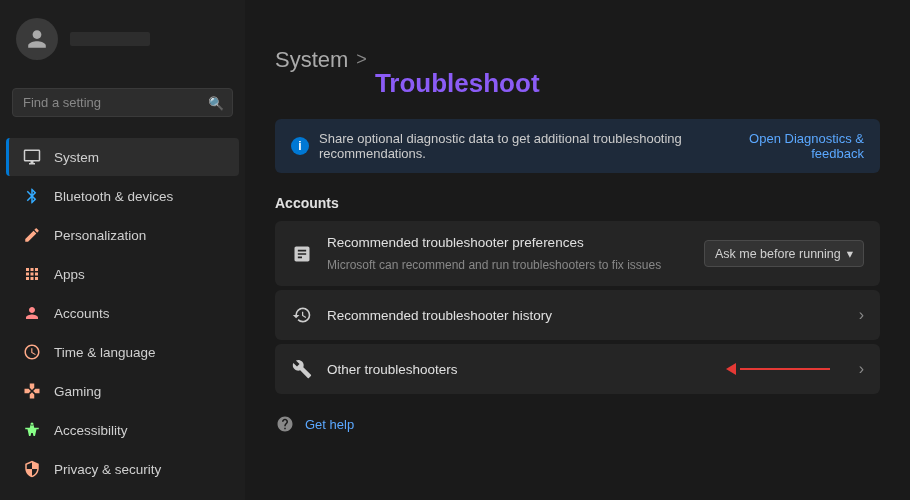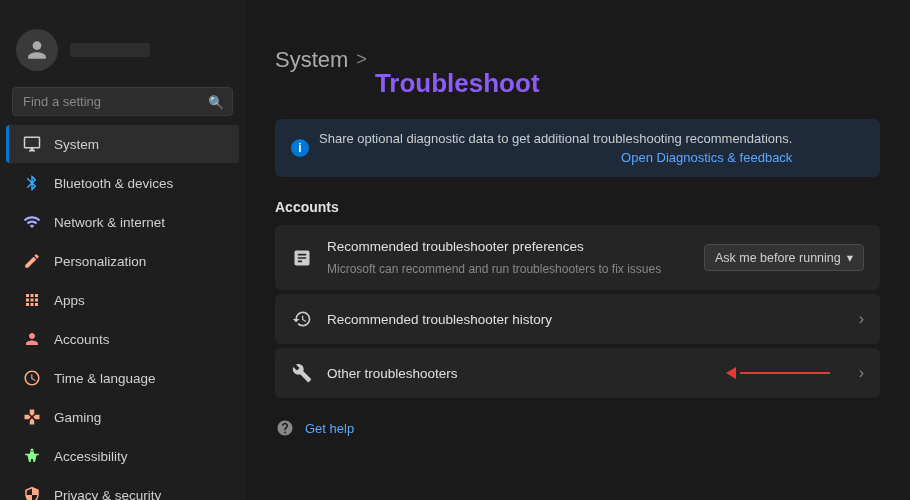--- a/index.html
+++ b/index.html
@@ -14,23 +14,24 @@
       overflow: hidden;
     }
 
     
     .sidebar {
       width: 245px;
       min-width: 245px;
       background: #1e1e1e;
       display: flex;
       flex-direction: column;
-      padding-top: 21px;
+      padding-top: 10px;
       height: 500px;
       overflow: hidden;
+      gap: 12px;
     }
 
     .profile-section {
       display: flex;
       align-items: center;
       padding: 8px 16px 12px 16px;
       gap: 12px;
     }
 
     .avatar {
@@ -162,21 +163,20 @@
       align-items: center;
       justify-content: center;
       color: white;
       font-size: 12px;
       font-weight: 700;
       flex-shrink: 0;
     }
 
     .info-content {
       display: flex;
-      flex-direction: column;
       gap: 4px;
     }
 
     .info-text { font-size: 13px; color: #ccc; }
 
     .info-link {
       font-size: 13px;
       color: #5ba8ff;
       cursor: pointer;
       text-decoration: none;
@@ -336,28 +336,20 @@
         </div>
       <span>System</span>
     </div>
       <div class="nav-item">
       <div class="nav-icon">
           <svg width="18" height="18" viewBox="0 0 24 24" fill="#3af">
             <path d="M17.71 7.71L12 2h-1v7.59L6.41 5 5 6.41 10.59 12 5 17.59 6.41 19 11 14.41V22h1l5.71-5.71-4.3-4.29 4.3-4.29zM13 5.83l1.88 1.88L13 9.59V5.83zm1.88 10.46L13 18.17v-3.76l1.88 1.88z"></path>
           </svg>
         </div>
       <span>Bluetooth &amp; devices</span>
-    </div>
-      <div class="nav-item">
-      <div class="nav-icon">
-          <svg width="18" height="18" viewBox="0 0 24 24" fill="#aaf">
-            <path d="M1 9l2 2c4.97-4.97 13.03-4.97 18 0l2-2C16.93 2.93 7.08 2.93 1 9zm8 8l3 3 3-3c-1.65-1.66-4.34-1.66-6 0zm-4-4l2 2c2.76-2.76 7.24-2.76 10 0l2-2C15.14 9.14 8.87 9.14 5 13z"></path>
-          </svg>
-        </div>
-      <span>Network &amp; internet</span>
     </div>
       <div class="nav-item">
       <div class="nav-icon">
           <svg width="18" height="18" viewBox="0 0 24 24" fill="#fa8">
             <path d="M3 17.25V21h3.75L17.81 9.94l-3.75-3.75L3 17.25zM20.71 7.04c.39-.39.39-1.02 0-1.41l-2.34-2.34c-.39-.39-1.02-.39-1.41 0l-1.83 1.83 3.75 3.75 1.83-1.83z"></path>
           </svg>
         </div>
       <span>Personalization</span>
     </div>
       <div class="nav-item">

